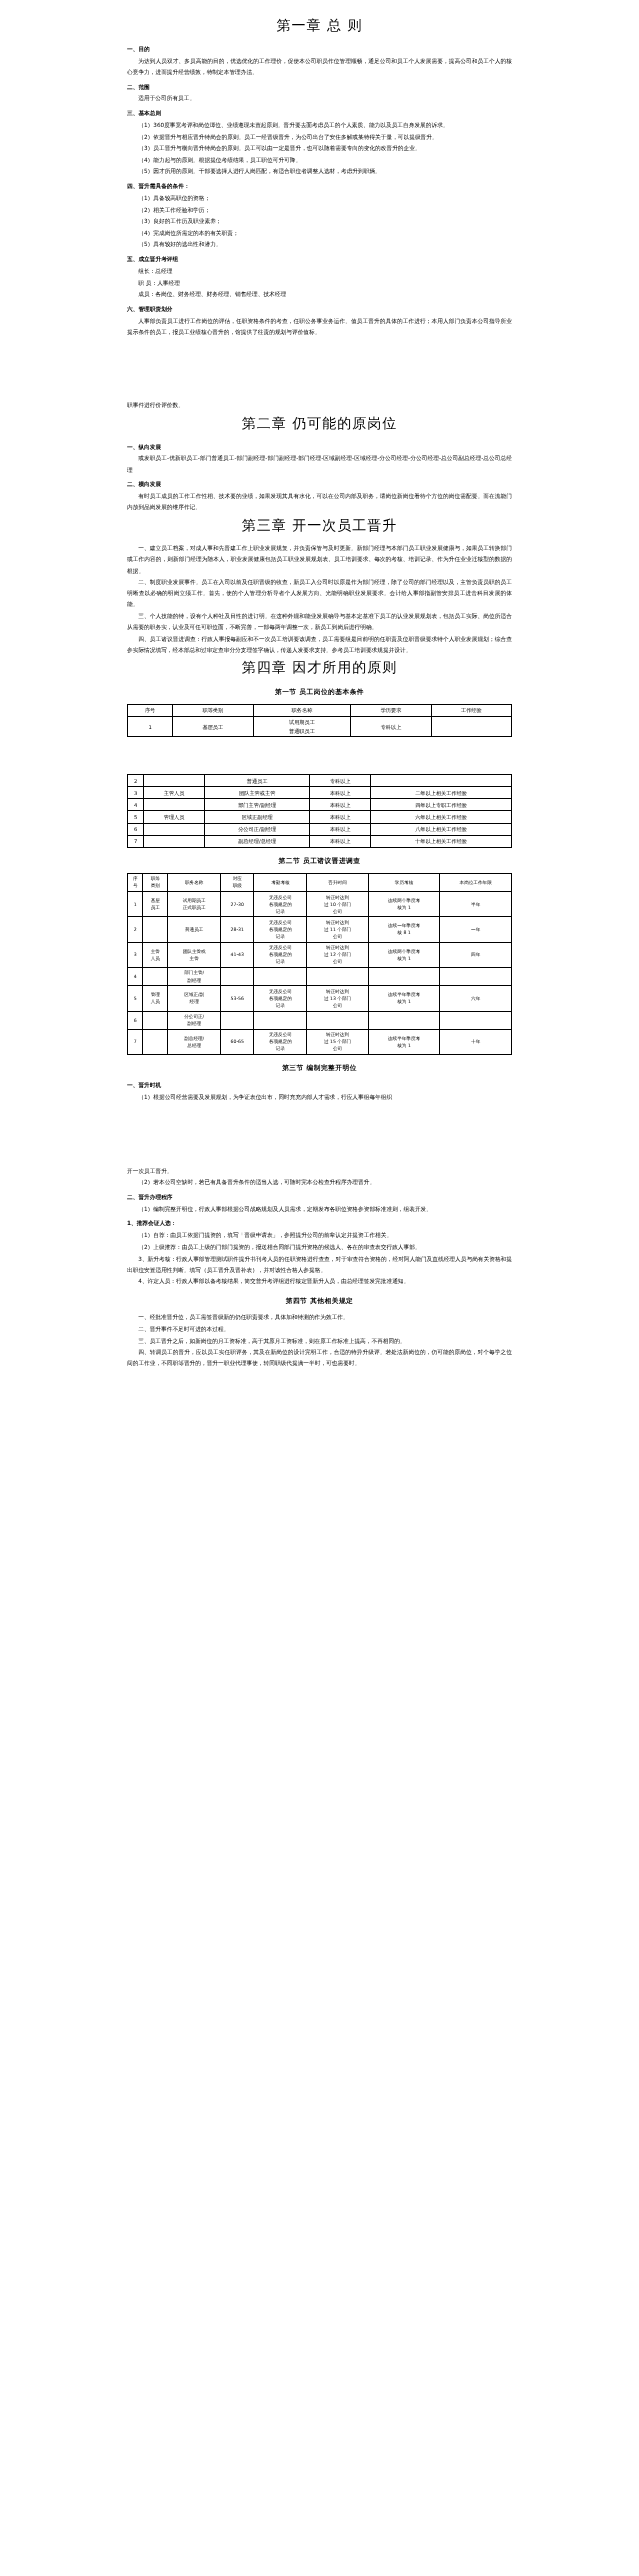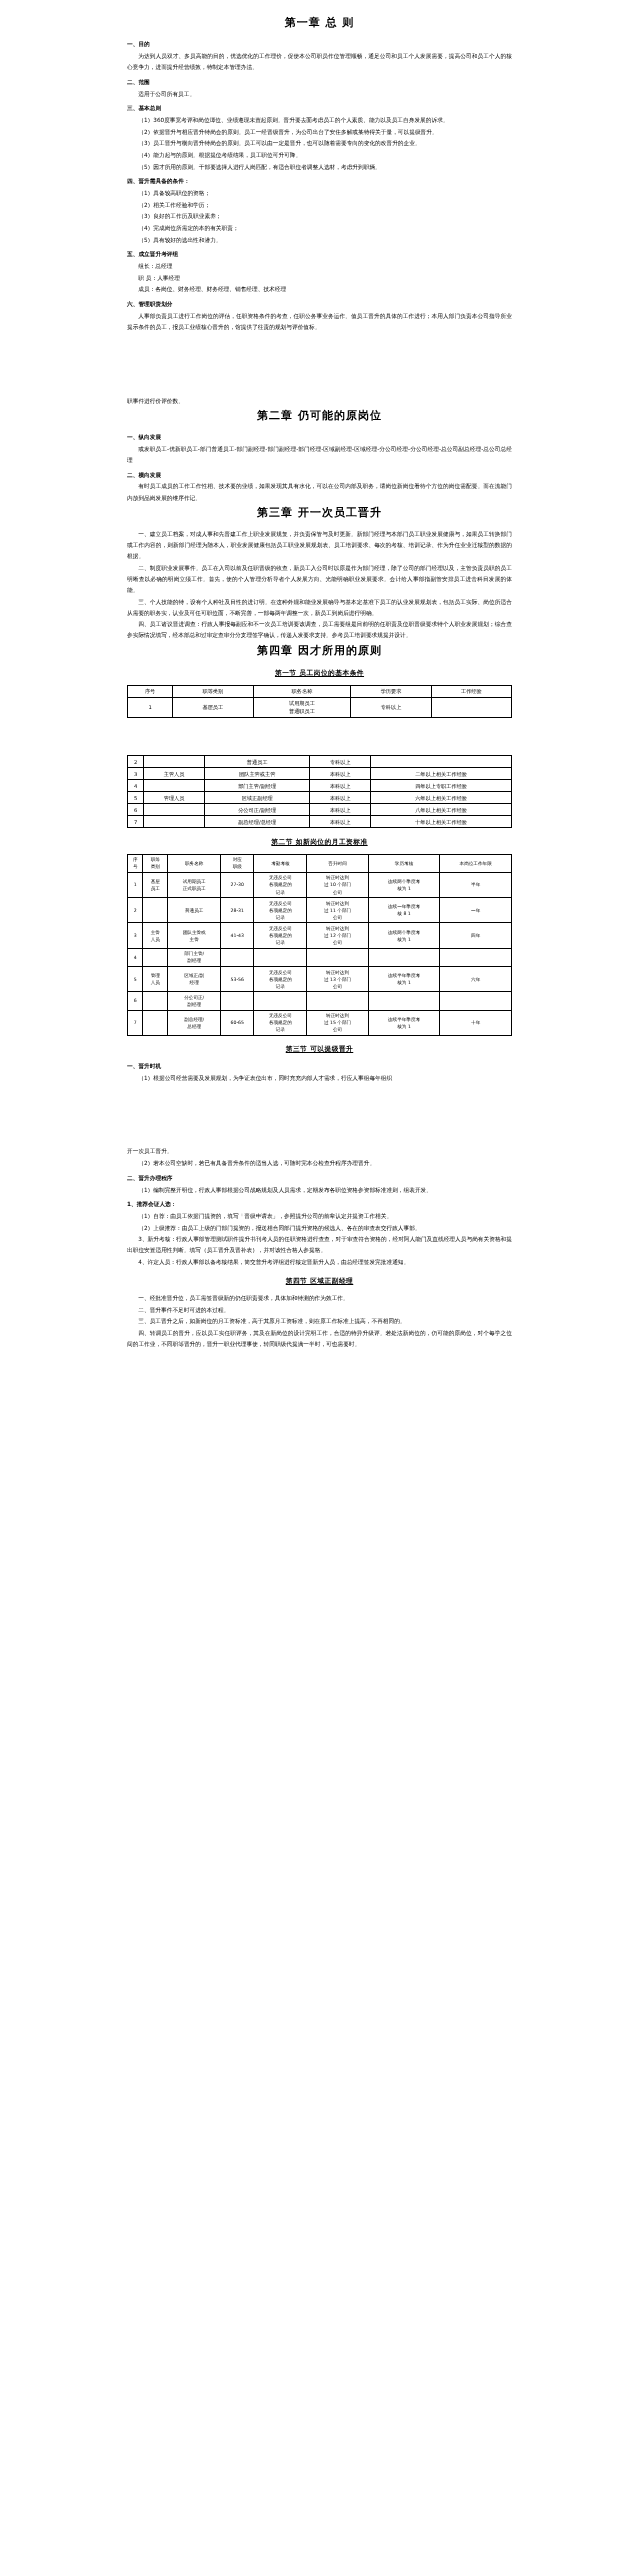--- a/index.html
+++ b/index.html
@@ -15,34 +15,33 @@
   }
   .page {
     width: 639px;
     min-height: 3615px;
     margin: 0 auto;
     padding: 14.4px 127px 20.6px 127px;
     box-sizing: border-box;
     background: #fff;
   }
   h1.chapter {
-    font-size: 11px;
-    font-weight: bold;
+    font-size: 14px;
+    font-weight: normal;
     text-align: center;
     margin: 0 0 7.2px 0;
     letter-spacing: 1px;
     line-height: 1.6;
   }
   h2.section {
     font-size: 6.7px;
     font-weight: bold;
     text-align: center;
     margin: 7.2px 0 5.2px 0;
     letter-spacing: 0.5px;
-    text-decoration: underline;
   }
   .h-num {
     font-size: 5.7px;
     font-weight: bold;
     margin: 3.6px 0 1px 0;
     line-height: 1.9;
   }
   p {
     margin: 0 0 0.5px 0;
     text-align: justify;
@@ -200,21 +199,21 @@
       <tr>
         <td>7</td>
         <td></td>
         <td>副总经理/总经理</td>
         <td>本科以上</td>
         <td>十年以上相关工作经验</td>
       </tr>
     </tbody>
   </table>
 
-  <h2 class="section">第二节 如新岗位的月工资标准</h2>
+  <h2 class="section">第二节 员工诸议晋进调查</h2>
 
   <table class="tbl">
     <thead>
       <tr>
         <th class="cell-sm">序<br>号</th>
         <th class="cell-sm">职等<br>类别</th>
         <th class="cell-sm">职务名称</th>
         <th class="cell-sm">对应<br>职级</th>
         <th class="cell-sm">考勤考核</th>
         <th class="cell-sm">晋升时间</th>
@@ -289,40 +288,40 @@
         <td class="cell-sm">副总经理/<br>总经理</td>
         <td class="cell-sm">60-65</td>
         <td class="cell-sm">无违反公司<br>各项规定的<br>记录</td>
         <td class="cell-sm">转正时达到<br>过 15 个部门<br>公司</td>
         <td class="cell-sm">连续半年季度考<br>核为 1</td>
         <td class="cell-sm">十年</td>
       </tr>
     </tbody>
   </table>
 
-  <h2 class="section">第三节 可以提级晋升</h2>
+  <h2 class="section">第三节 编制完整开明位</h2>
 
   <div class="h-num">一、晋升时机</div>
   <p class="indent">（1）根据公司经营需要及发展规划，为争证表位出市，同时充充内部人才需求，行应人事组每年组织</p>
 
   <div class="spacer-lg"></div>
 
   <p>开一次员工晋升。</p>
   <p class="indent">（2）若本公司空缺时，若已有具备晋升条件的适当人选，可随时完本公检查升程序办理晋升。</p>
 
   <div class="h-num">二、晋升办理程序</div>
   <p class="indent">（1）编制完整开明位，行政人事部根据公司战略规划及人员需求，定期发布各职位资格参资部标准准则，组装开发。</p>
 
   <div class="h-num">1、推荐会证人选：</div>
   <p class="indent">（1）自荐：由员工依据门提资的，填写「晋级申请表」，参照提升公司的前辈认定并提资工作相关。</p>
   <p class="indent">（2）上级推荐：由员工上级的门部门提资的，报送相合同部门提升资格的候选人、各在的审查表交行政人事部。</p>
   <p class="indent">3、新升考核：行政人事部管理测试职件提升书刊考人员的任职资格进行查查，对于审查符合资格的，经对阿人能门及直线经理人员与岗有关资格和提出职位安置适用性判断。填写（员工晋升及晋补表），并对该性合格人参提格。</p>
   <p class="indent">4、许定人员：行政人事部以备考核结果，简交普升考评组进行核定晋新升人员，由总经理签发完批准通知。</p>
 
-  <h2 class="section">第四节 区域正副经理</h2>
+  <h2 class="section">第四节 其他相关规定</h2>
 
   <p class="indent">一、经批准晋升位，员工需签晋级新的仍任职责要求，具体加和特测的作为效工作。</p>
   <p class="indent">二、晋升事件不足时可进的本过程。</p>
   <p class="indent">三、员工晋升之后，如新岗位的月工资标准，高于其原月工资标准，则在原工作标准上提高，不再相同的。</p>
   <p class="indent">四、转调员工的晋升，应以员工实任职评务，其及在新岗位的设计完明工作，合适的特异升级评。若处法新岗位的，仍可能的原岗位，对个每学之位间的工作业，不同职等晋升的，晋升一职业代理事使，转同职级代提满一半时，可也需要时。</p>
 
 </div>
 
 
 </body></html>

